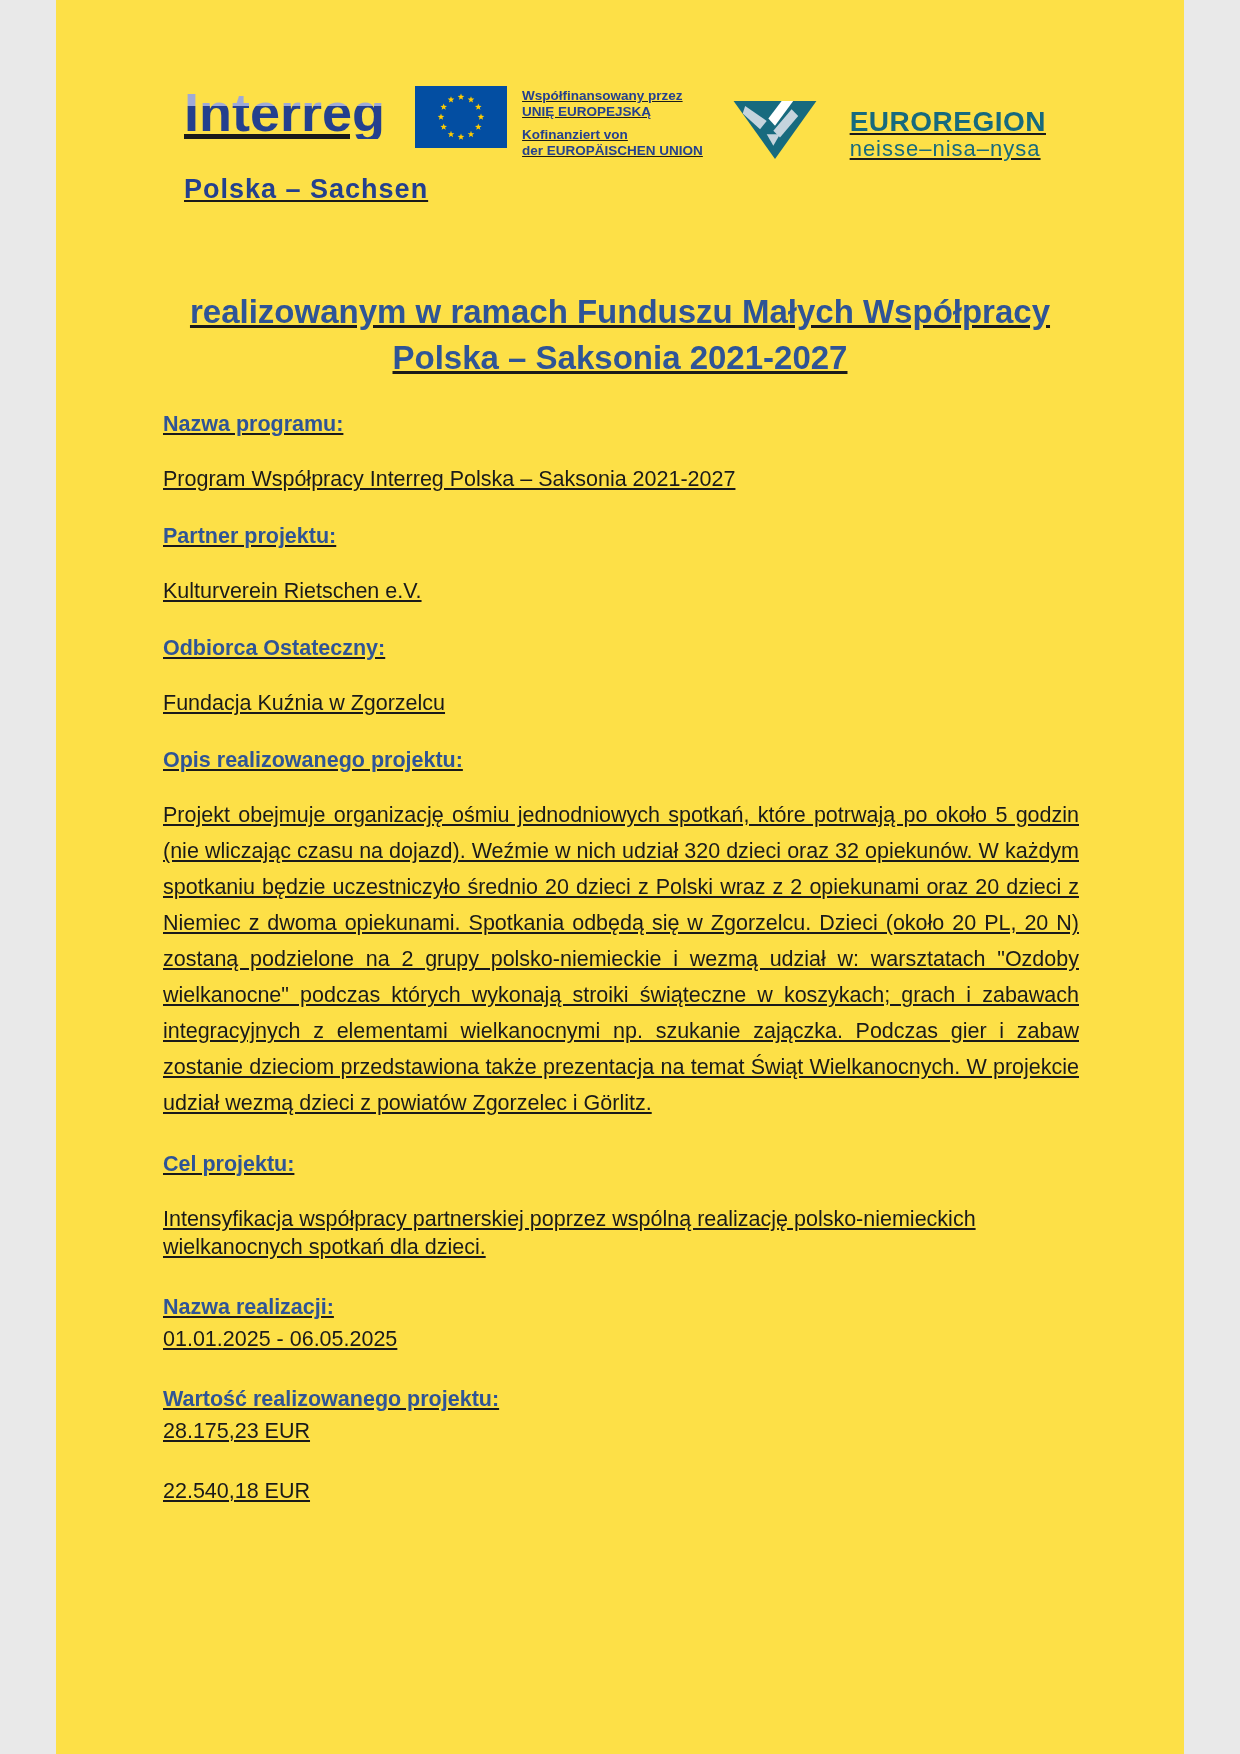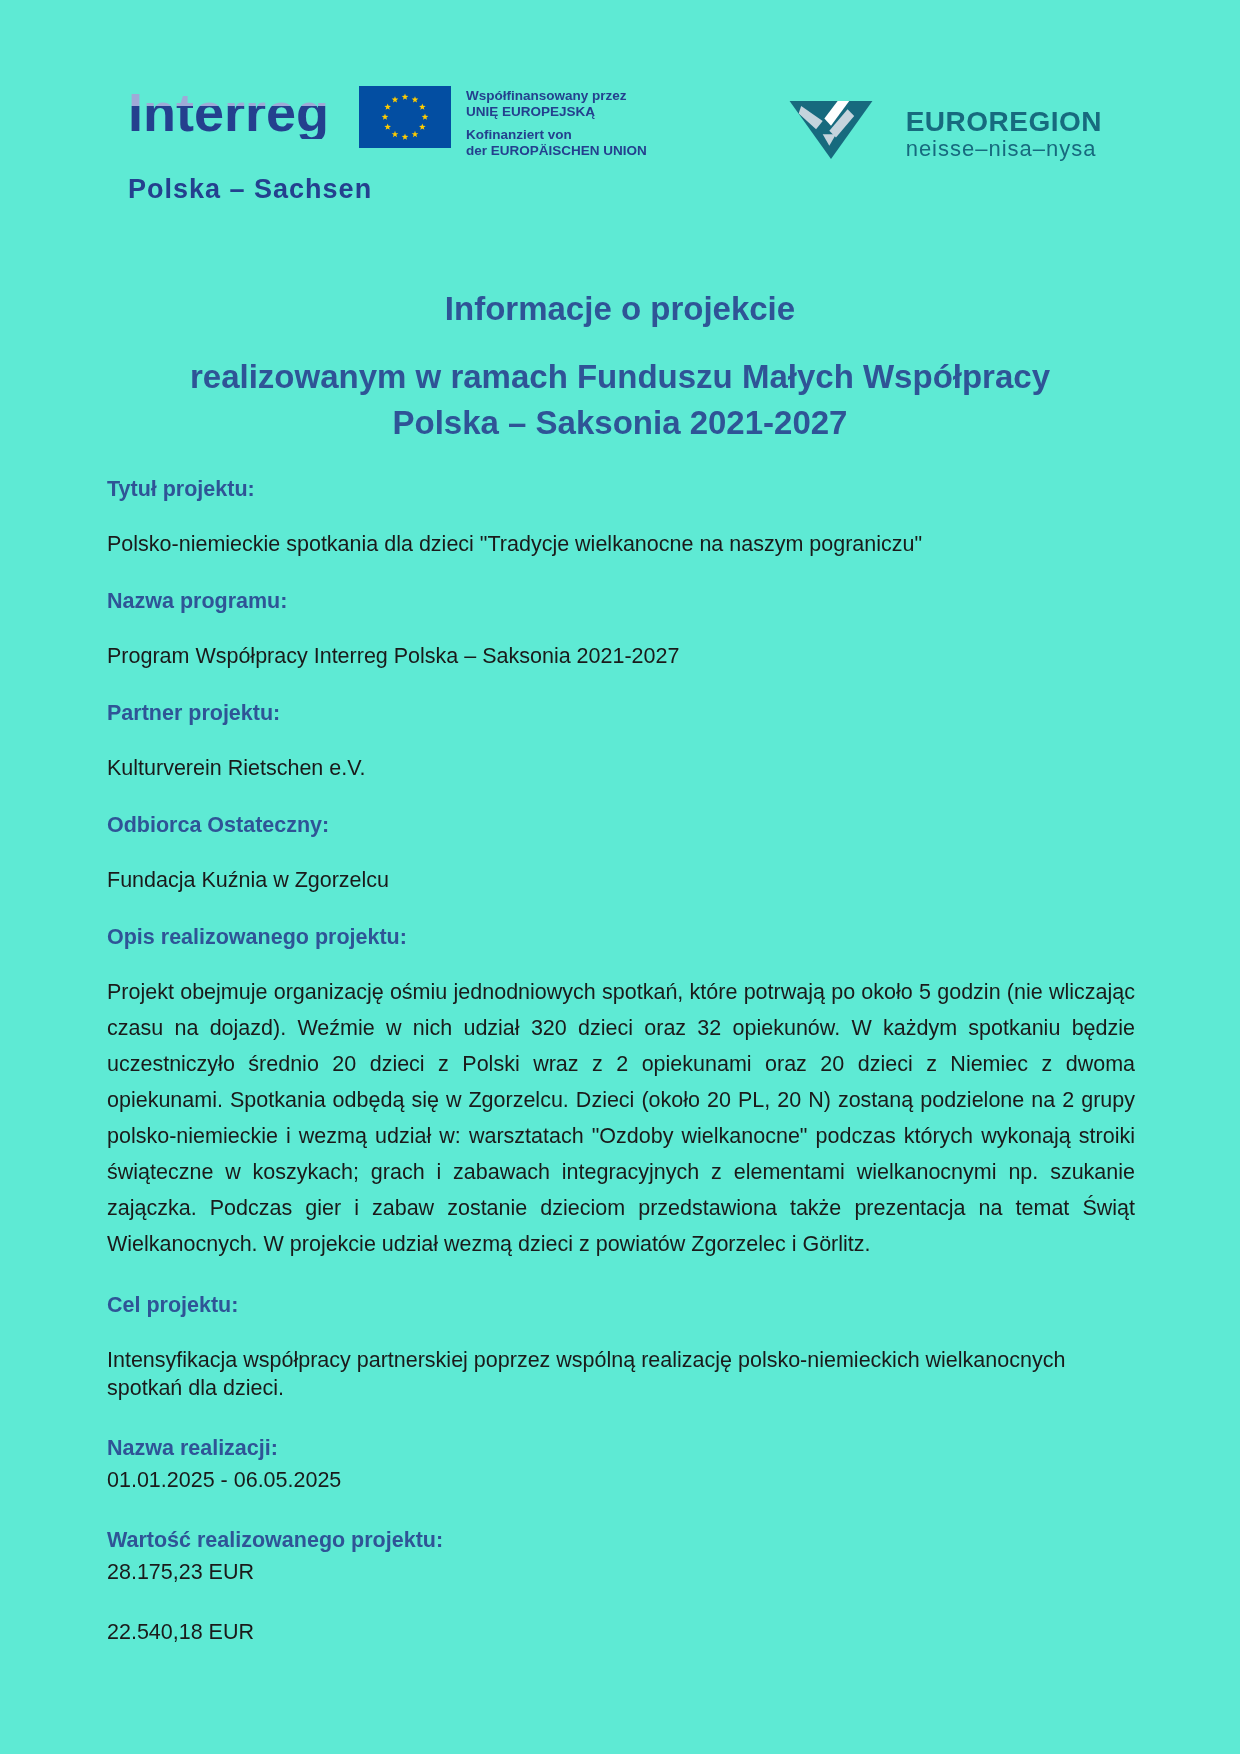--- a/index.html
+++ b/index.html
@@ -1,19 +1,19 @@
 <!DOCTYPE html>
 <html lang="pl"><head>
 <meta charset="utf-8">
 <style>
   html,body{margin:0;padding:0;background:#e9e9e9;}
   .page{
-    width:1240px;height:1754px;background:#5eead4;box-sizing:border-box;
+    width:1128px;height:1754px;background:#fde047;box-sizing:border-box;
     margin:0 auto;padding-top:85px;overflow:hidden;
-    font-family:"Liberation Sans",sans-serif;color:#1a1a1a;
+    font-family:"Liberation Sans",sans-serif;color:#1a1a1a;text-decoration:underline;
   }
   
   .header{display:flex;justify-content:space-between;align-items:flex-start;margin:0 138px 0 128px;}
   .interreg-row{display:flex;align-items:flex-start;}
   .interreg-word{
     font-size:54px;font-weight:700;line-height:54px;letter-spacing:0;
     color:#24408E;
     background:linear-gradient(180deg,#9FAAD7 0,#9FAAD7 38%,#24408E 38%,#24408E 100%);
     -webkit-background-clip:text;background-clip:text;-webkit-text-fill-color:transparent;
   }
@@ -85,31 +85,26 @@
         <polygon points="40,40 56,40 48,54" fill="#C5D4DD"></polygon>
       </svg>
       <div class="er-text">
         <div class="er-name">EUROREGION</div>
         <div class="er-sub">neisse–nisa–nysa</div>
       </div>
     </div>
   </header>
 
   <div class="title-block">
-    <div class="t1">Informacje o projekcie</div>
     <div class="t2">realizowanym w ramach Funduszu Małych Współpracy</div>
     <div class="t3">Polska – Saksonia 2021-2027</div>
   </div>
 
   <main class="content">
 
-    <section class="sec">
-      <h2>Tytuł projektu:</h2>
-      <p>Polsko-niemieckie spotkania dla dzieci "Tradycje wielkanocne na naszym pograniczu"</p>
-    </section>
 
     <section class="sec">
       <h2>Nazwa programu:</h2>
       <p>Program Współpracy Interreg Polska – Saksonia 2021-2027</p>
     </section>
 
     <section class="sec">
       <h2>Partner projektu:</h2>
       <p>Kulturverein Rietschen e.V.</p>
     </section>

